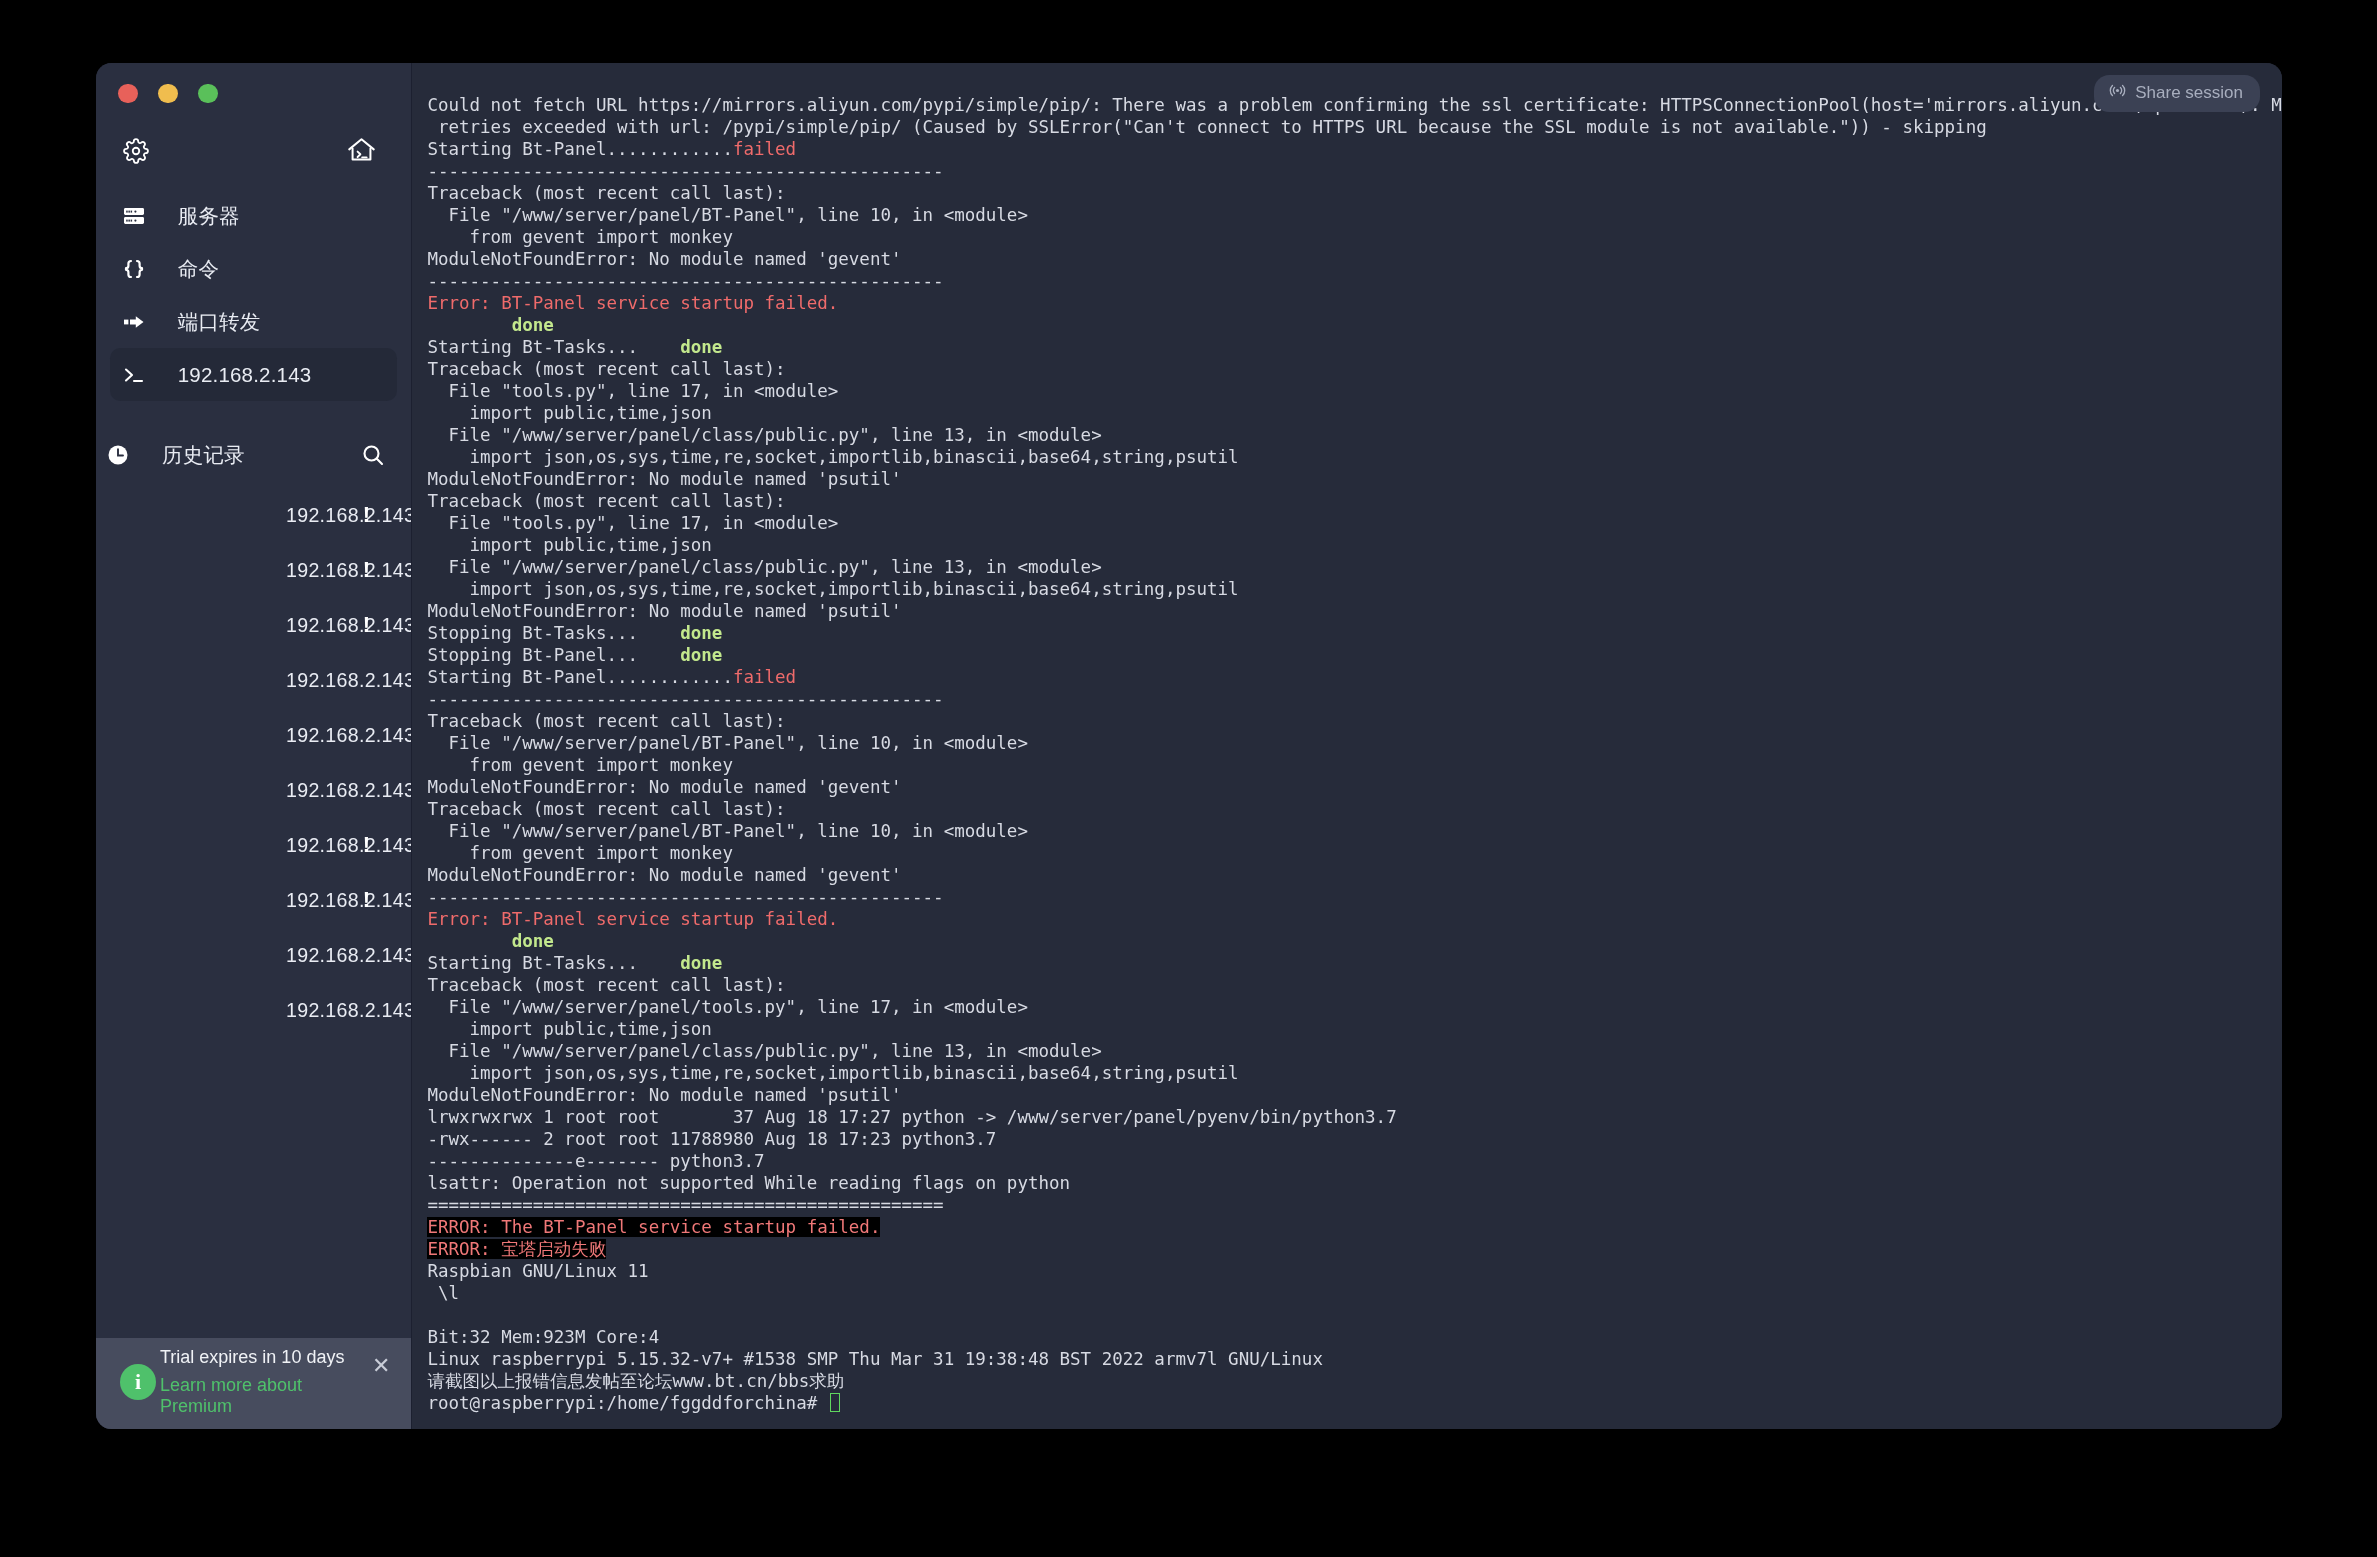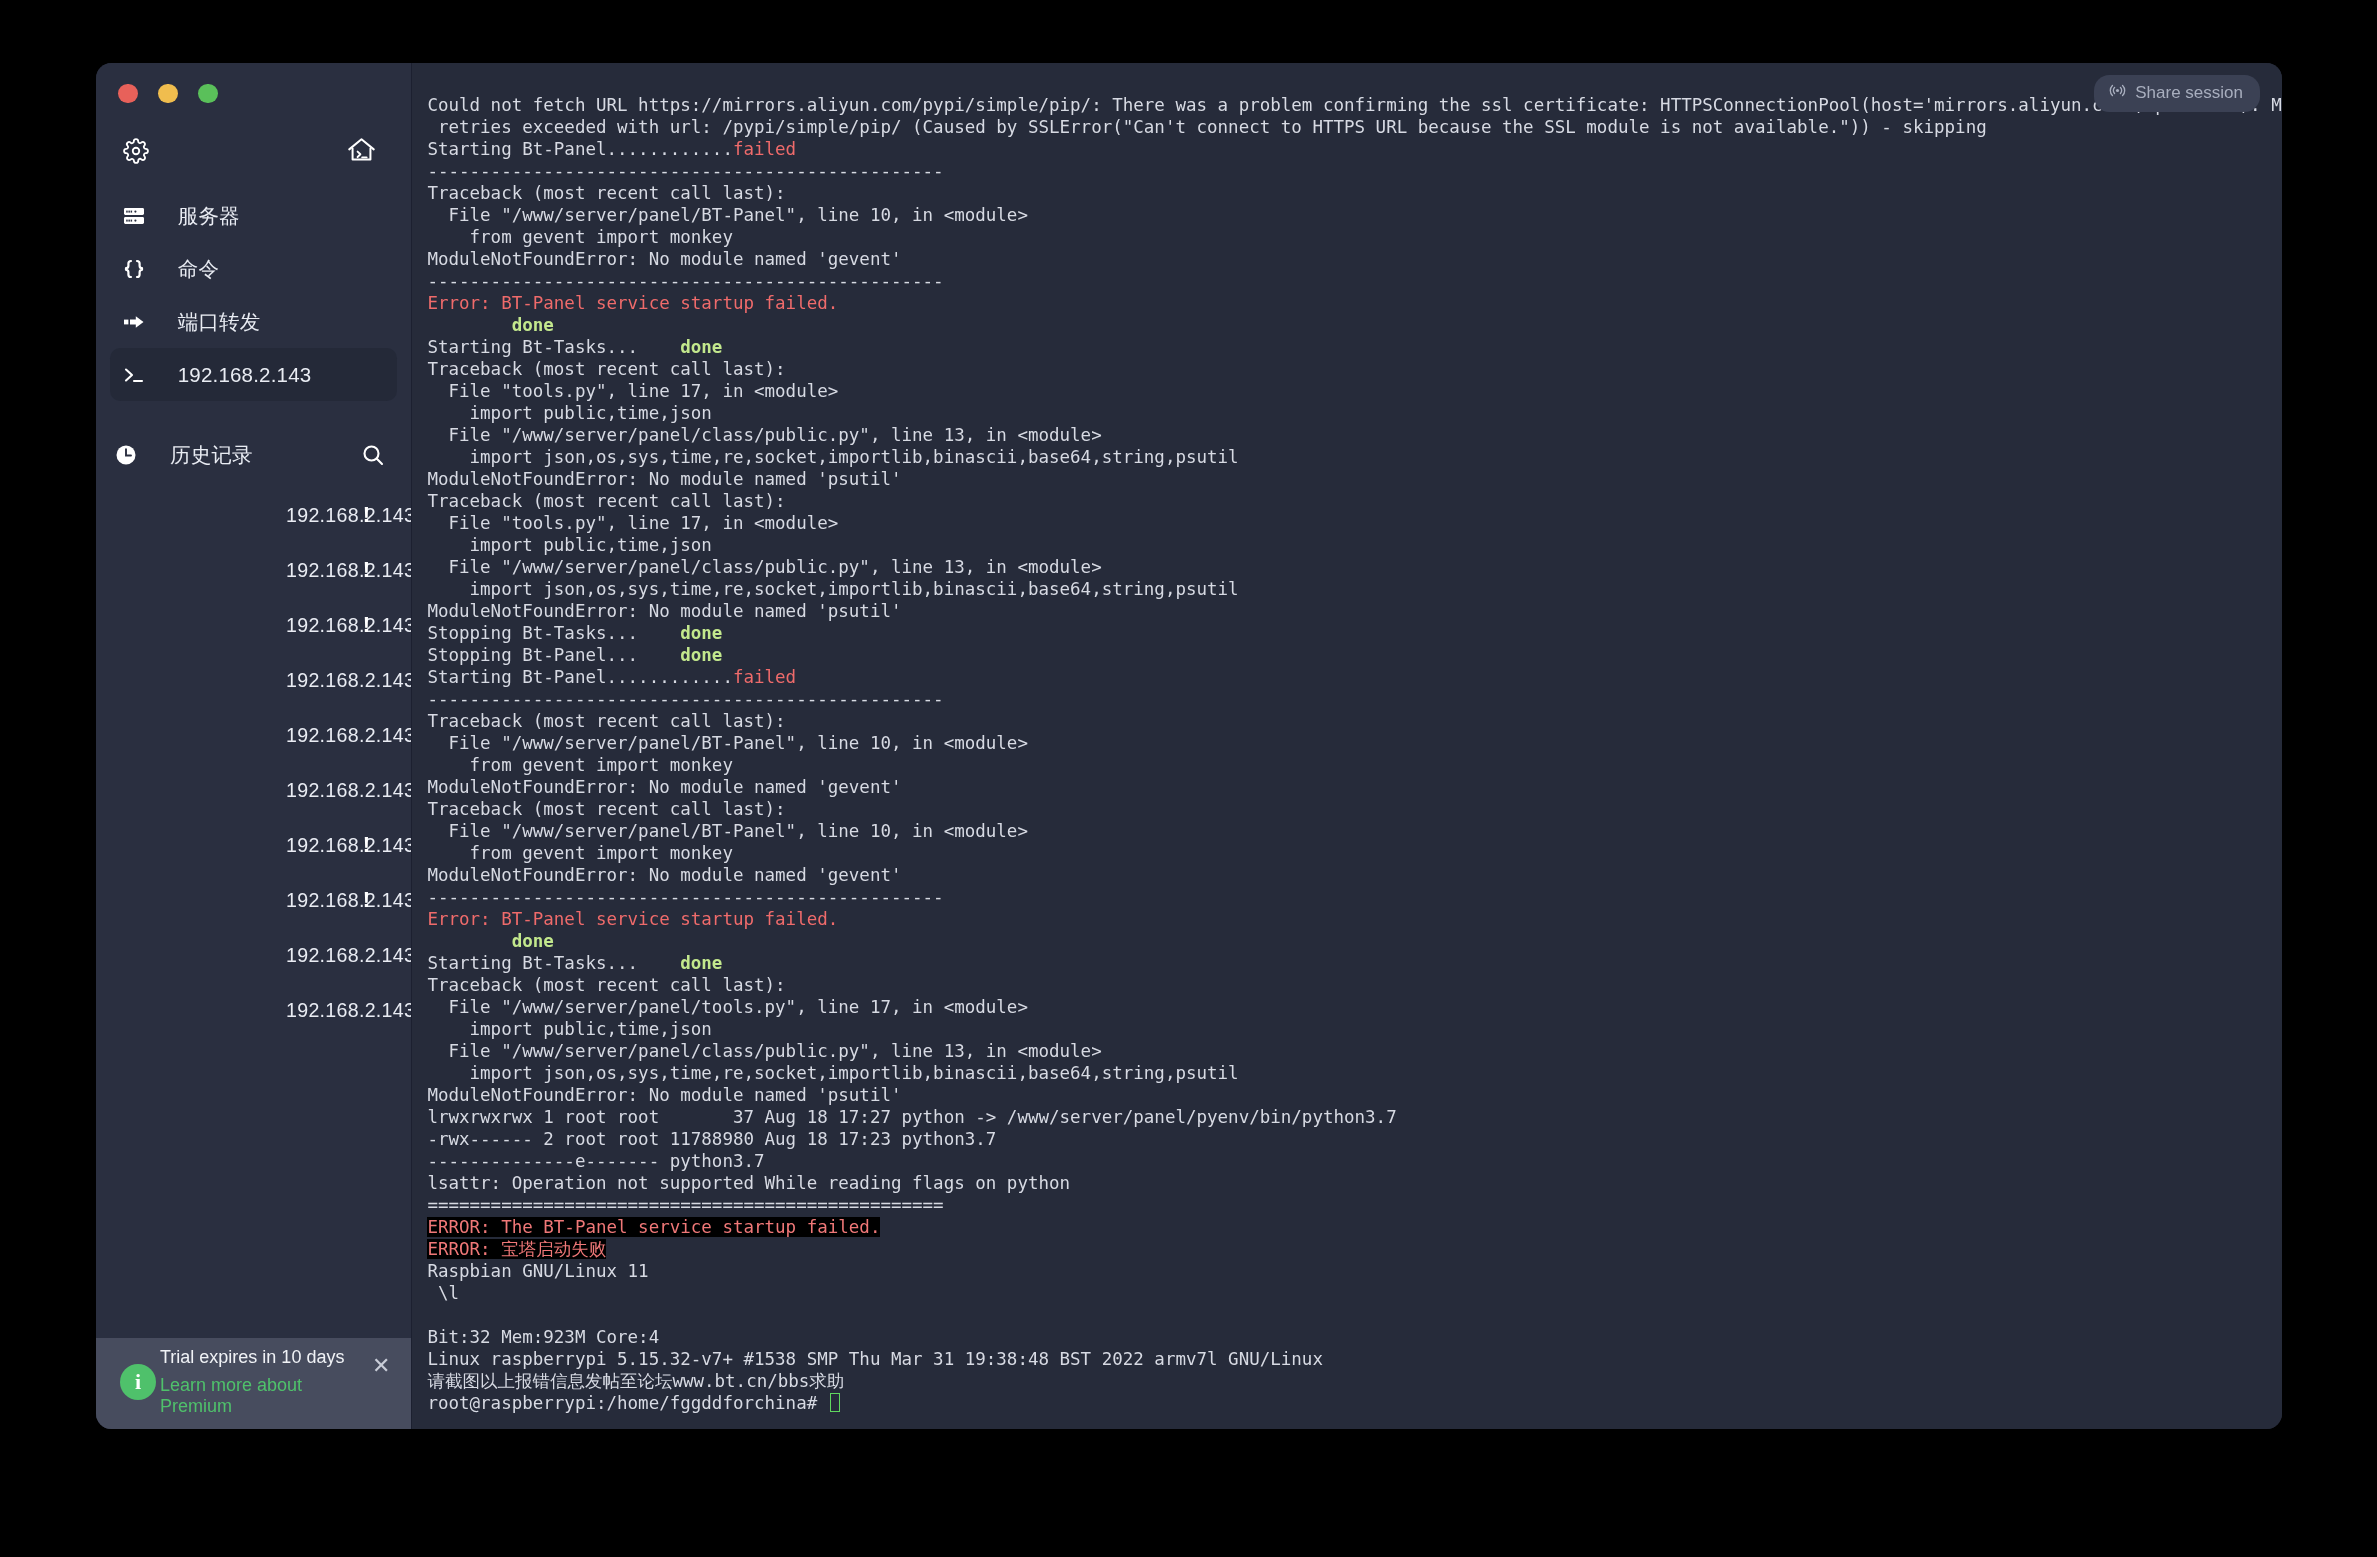--- a/index.html
+++ b/index.html
@@ -83,21 +83,21 @@
     font-size: 20.5px;
     letter-spacing: 0.2px;
     margin-left: 17px;
     white-space: nowrap;
   }
 
   .hist-header {
     display: flex;
     align-items: center;
     height: 53px;
-    padding: 0 26px 0 18px;
+    padding: 0 26px 0 10px;
     margin-top: 27px;
   }
   .hist-header .nav-ico { width: 39px; min-width: 39px; }
   .hist-header .nav-label { flex: 1; }
   .search-ico { color: #ffffff; cursor: pointer; display:flex; }
 
   .hist-list {
     margin-top: 6.8px;
     flex: 1;
     overflow: hidden;

